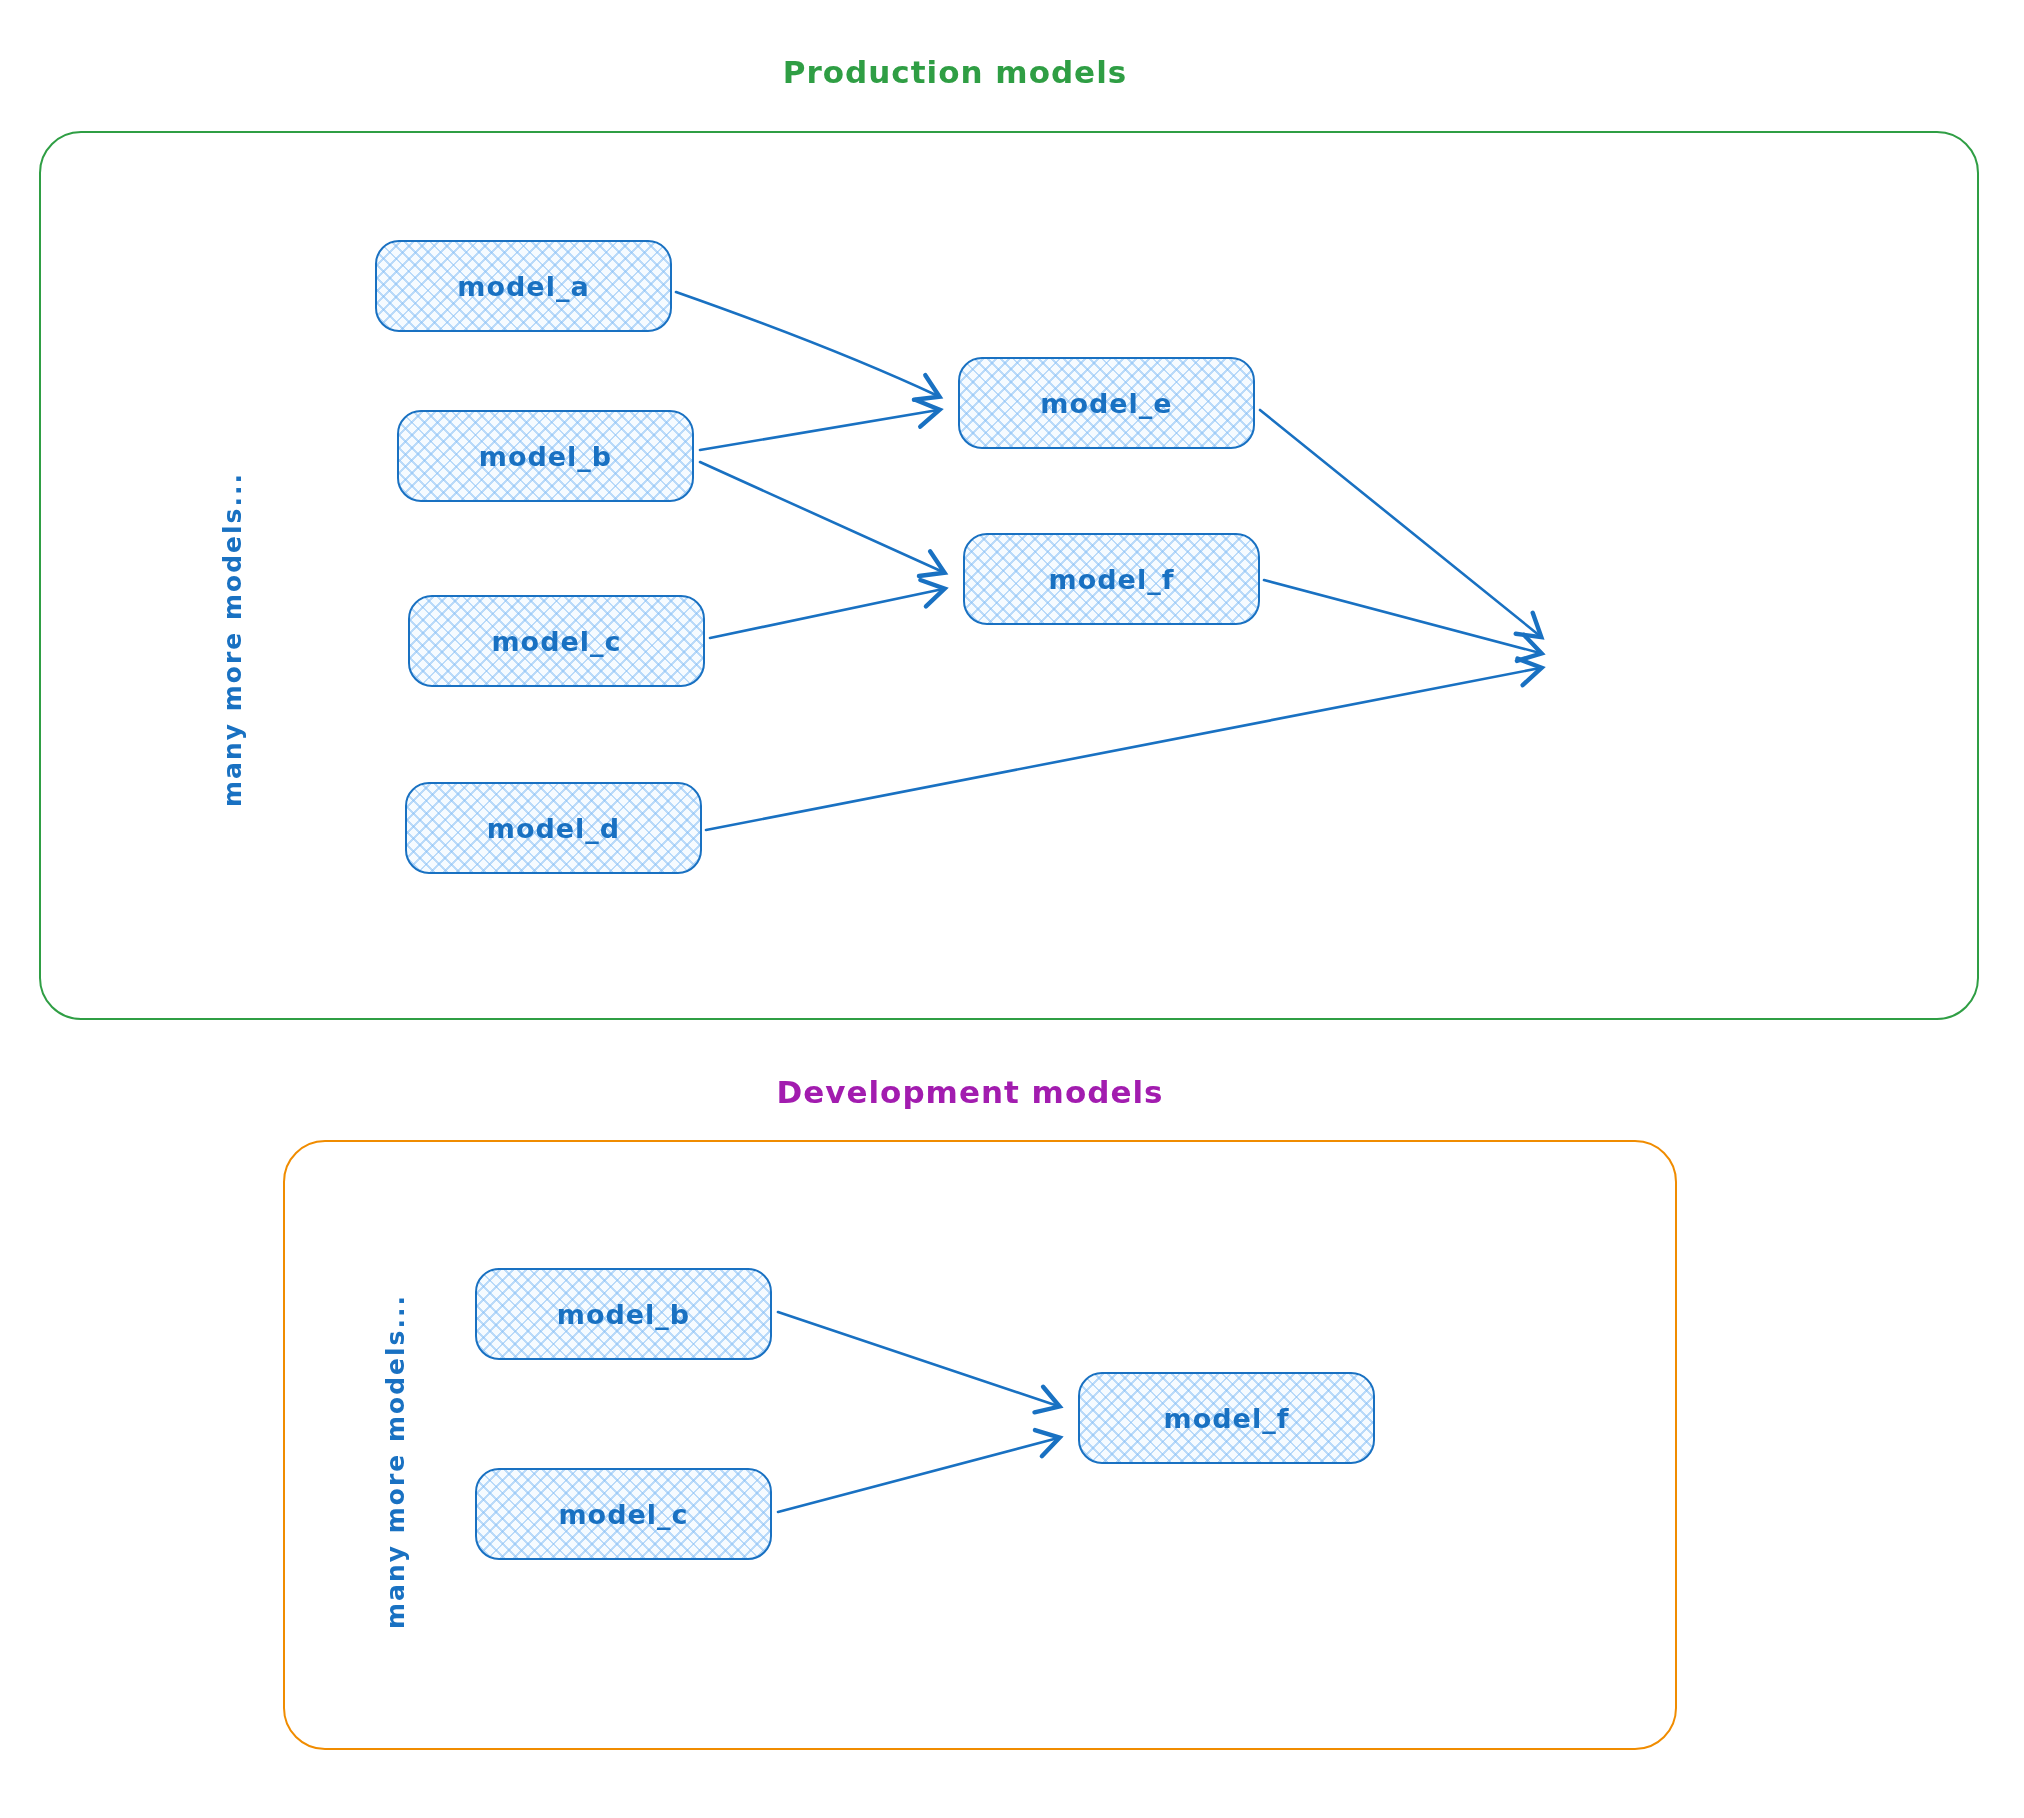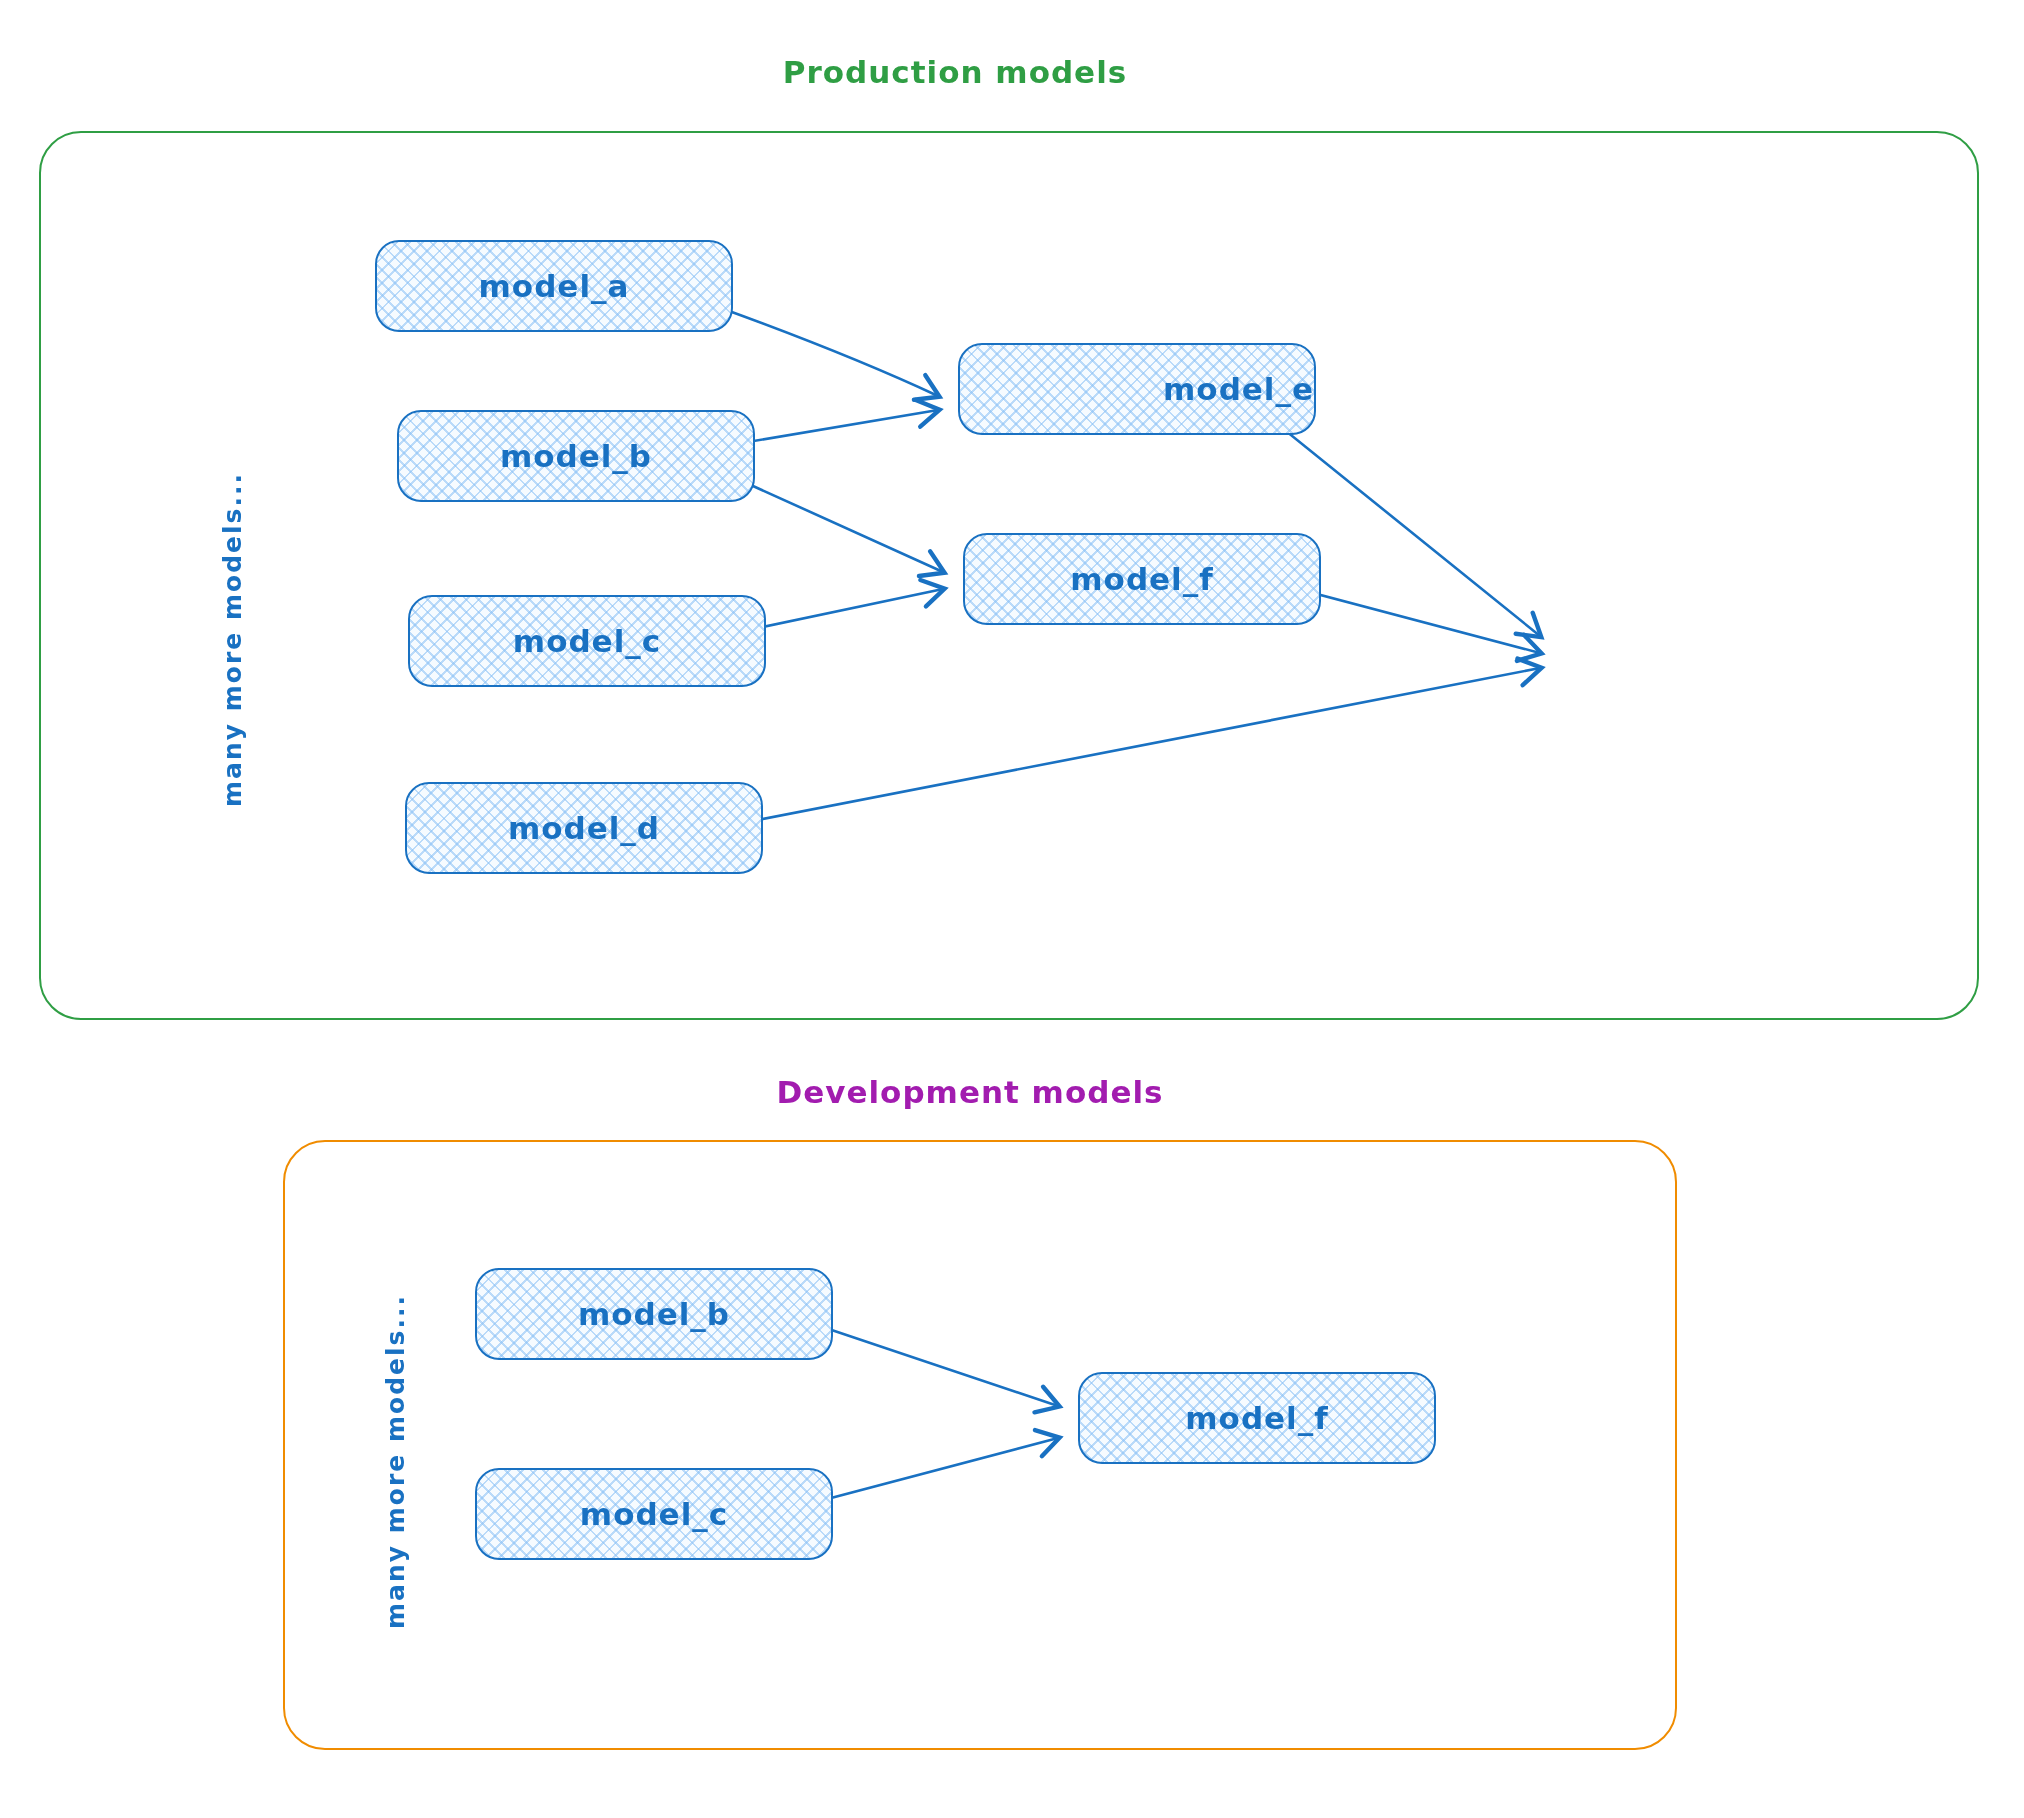--- a/index.html
+++ b/index.html
@@ -34,41 +34,41 @@
     font-size: 31px;
     font-weight: 600;
     letter-spacing: 1px;
     white-space: nowrap;
   }
   #production-title { left: 955px; top: 54px; color: #2f9e44; }
   #development-title { left: 970px; top: 1074px; color: #a21caf; }
 
   .node {
     position: absolute;
-    width: 358px; height: 92px;
+    width: 297px; height: 92px;
     border: 2.5px solid #1971c2;
     border-radius: 24px;
     display: flex;
     align-items: center;
     justify-content: center;
     color: #1971c2;
-    font-size: 31px;
+    font-size: 27px;
     font-weight: 600;
     letter-spacing: 1px;
     box-sizing: border-box;
     background:
       repeating-linear-gradient(45deg,  rgba(137,192,245,0.55) 0 2px, transparent 2px 9px),
       repeating-linear-gradient(-45deg, rgba(137,192,245,0.55) 0 2px, transparent 2px 9px),
       #f6fbff;
   }
   .n-prod-a { left: 375px; top: 240px; }
   .n-prod-b { left: 397px; top: 410px; }
   .n-prod-c { left: 408px; top: 595px; }
   .n-prod-d { left: 405px; top: 782px; }
-  .n-prod-e { left: 958px; top: 343px; justify-content: flex-end; }
+  .n-prod-e { left: 958px; top: 357px; }
   .n-prod-f { left: 963px; top: 533px; }
   .n-prod-g { left: 1558px; top: 608px; }
   .n-dev-b  { left: 475px; top: 1268px; }
   .n-dev-c  { left: 475px; top: 1468px; }
   .n-dev-f  { left: 1078px; top: 1372px; }
 
   .side-label {
     position: absolute;
     writing-mode: vertical-rl;
     transform: rotate(180deg);

